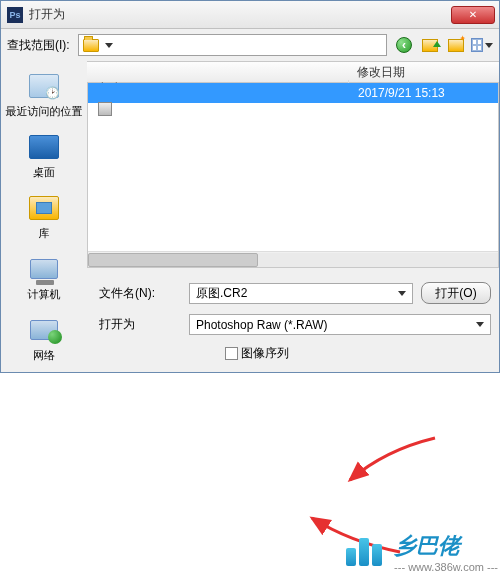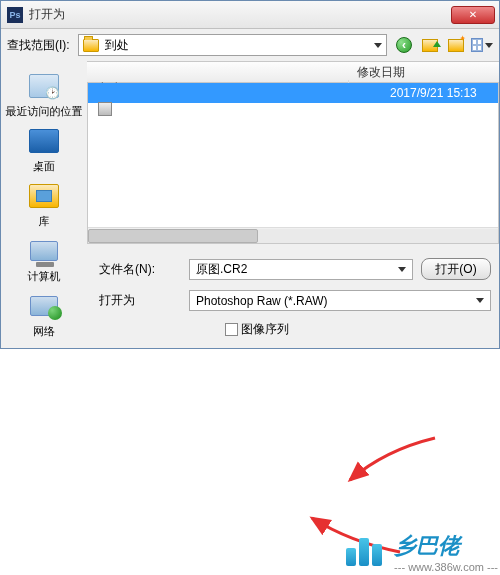--- a/index.html
+++ b/index.html
@@ -137,20 +137,21 @@
   .view-combo { display: flex; align-items: center; gap: 2px; }
   .body-area {
     display: flex;
     background: #f0f0f0;
   }
   .sidebar {
     width: 86px;
     display: flex; flex-direction: column;
     align-items: center;
     padding: 6px 0;
+    gap: 6px;
   }
   .side-item {
     width: 100%;
     display: flex; flex-direction: column; align-items: center;
     gap: 2px; padding: 3px 0;
     font-size: 11px;
   }
   .side-icon {
     width: 32px; height: 32px;
     display: flex; align-items: center; justify-content: center;
@@ -220,21 +221,21 @@
     height: 376px;
   }
   .file-row {
     display: flex;
     align-items: center;
     height: 20px;
     background: #3399ff;
     color: #fff;
   }
   .file-row .col-name { display: flex; align-items: center; gap: 4px; border: none; }
-  .file-row .col-date { border: none; margin-left: 32px; }
+  .file-row .col-date { border: none; }
   .cr2-icon {
     width: 14px; height: 14px;
     background: linear-gradient(to bottom, #eee, #bbb);
     border: 1px solid #888;
     display: flex; align-items: center; justify-content: center;
     color: #c00; font-size: 7px; font-weight: bold;
   }
   .h-scrollbar {
     position: absolute; bottom: 0; left: 0; right: 0;
     height: 16px; background: #f0f0f0;
@@ -312,21 +313,20 @@
     </div>
     <div class="win-controls">
       <div class="win-btn win-close">✕</div>
     </div>
   </div>
 
   <div class="topbar">
     <span class="topbar-label">查找范围(I):</span>
     <div class="path-combo">
       <span class="folder-icon"></span>
-      <span class="path-text">到处</span>
       <span class="dropdown-arrow"></span>
     </div>
     <div class="toolbar-btns">
       <div class="tb-btn">
           <span class="back-circle"></span>
         </div>
       <div class="tb-btn">
           <span class="up-icon"></span>
         </div>
       <div class="tb-btn">

